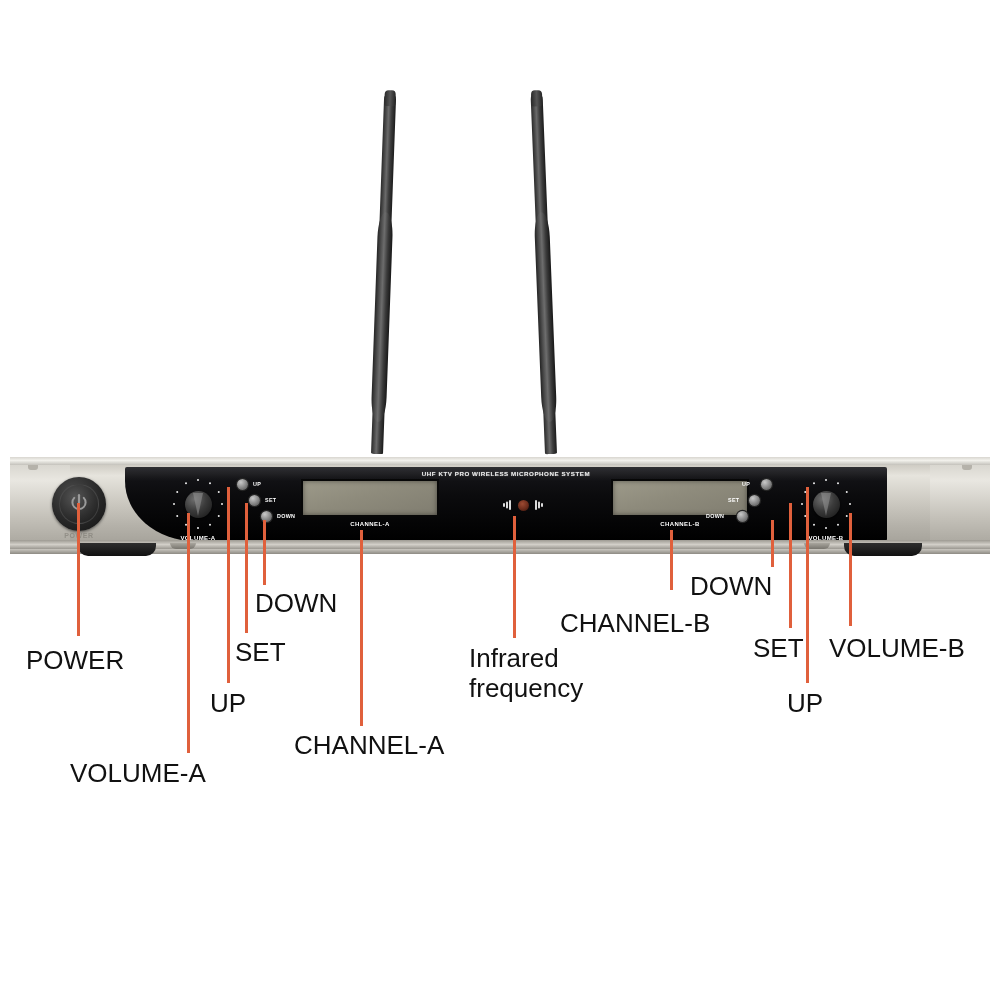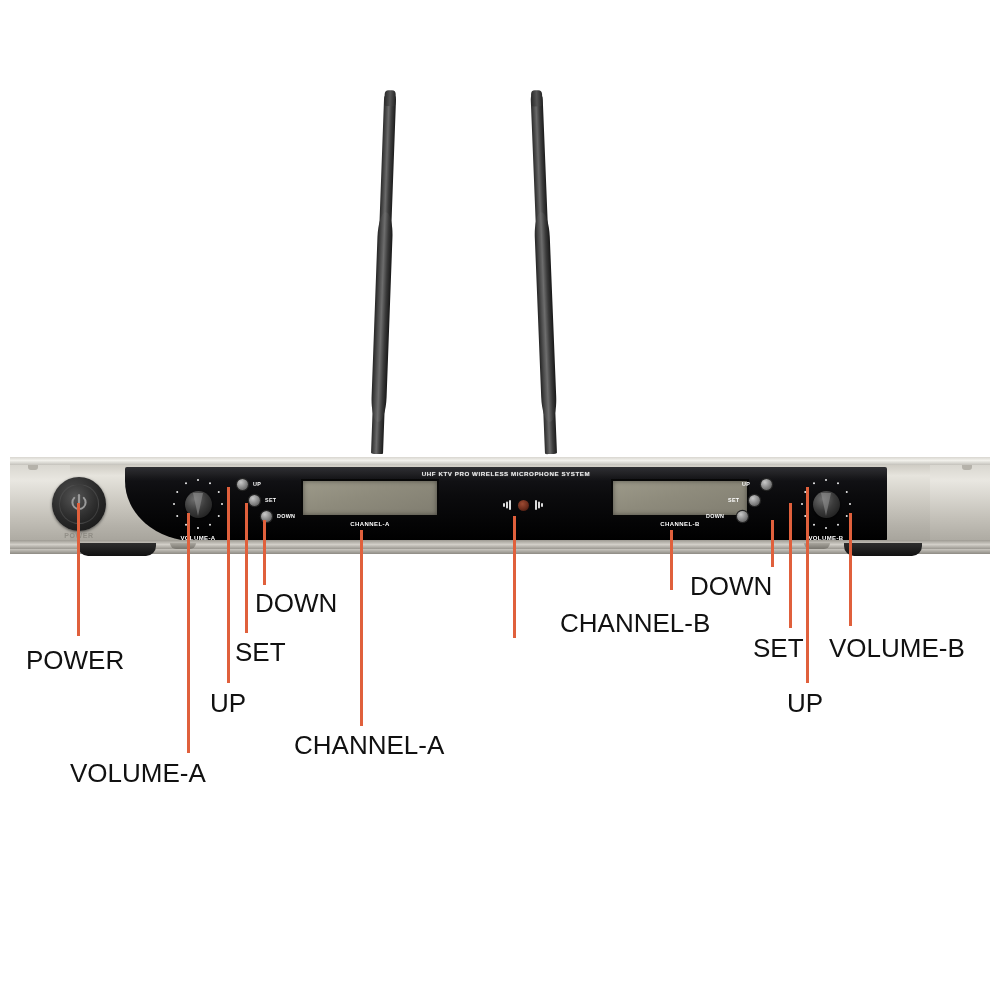--- a/index.html
+++ b/index.html
@@ -328,19 +328,20 @@
   <div class="leader" style="left:789px; top:503px; height:125px;"></div>
   <div class="leader" style="left:806px; top:487px; height:196px;"></div>
   <div class="leader" style="left:849px; top:513px; height:113px;"></div>
 
   <div class="callout" style="left:26px;  top:645px;">POWER</div>
   <div class="callout" style="left:70px;  top:758px;">VOLUME-A</div>
   <div class="callout" style="left:210px; top:688px;">UP</div>
   <div class="callout" style="left:235px; top:637px;">SET</div>
   <div class="callout" style="left:255px; top:588px;">DOWN</div>
   <div class="callout" style="left:294px; top:730px;">CHANNEL-A</div>
+  <div class="callout two" style="left:469px; top:643px;">Infrared frequency</div>
   <div class="callout" style="left:560px; top:608px;">CHANNEL-B</div>
   <div class="callout" style="left:690px; top:571px;">DOWN</div>
   <div class="callout" style="left:753px; top:633px;">SET</div>
   <div class="callout" style="left:787px; top:688px;">UP</div>
   <div class="callout" style="left:829px; top:633px;">VOLUME-B</div>
 
 </div>
 
 </body></html>

